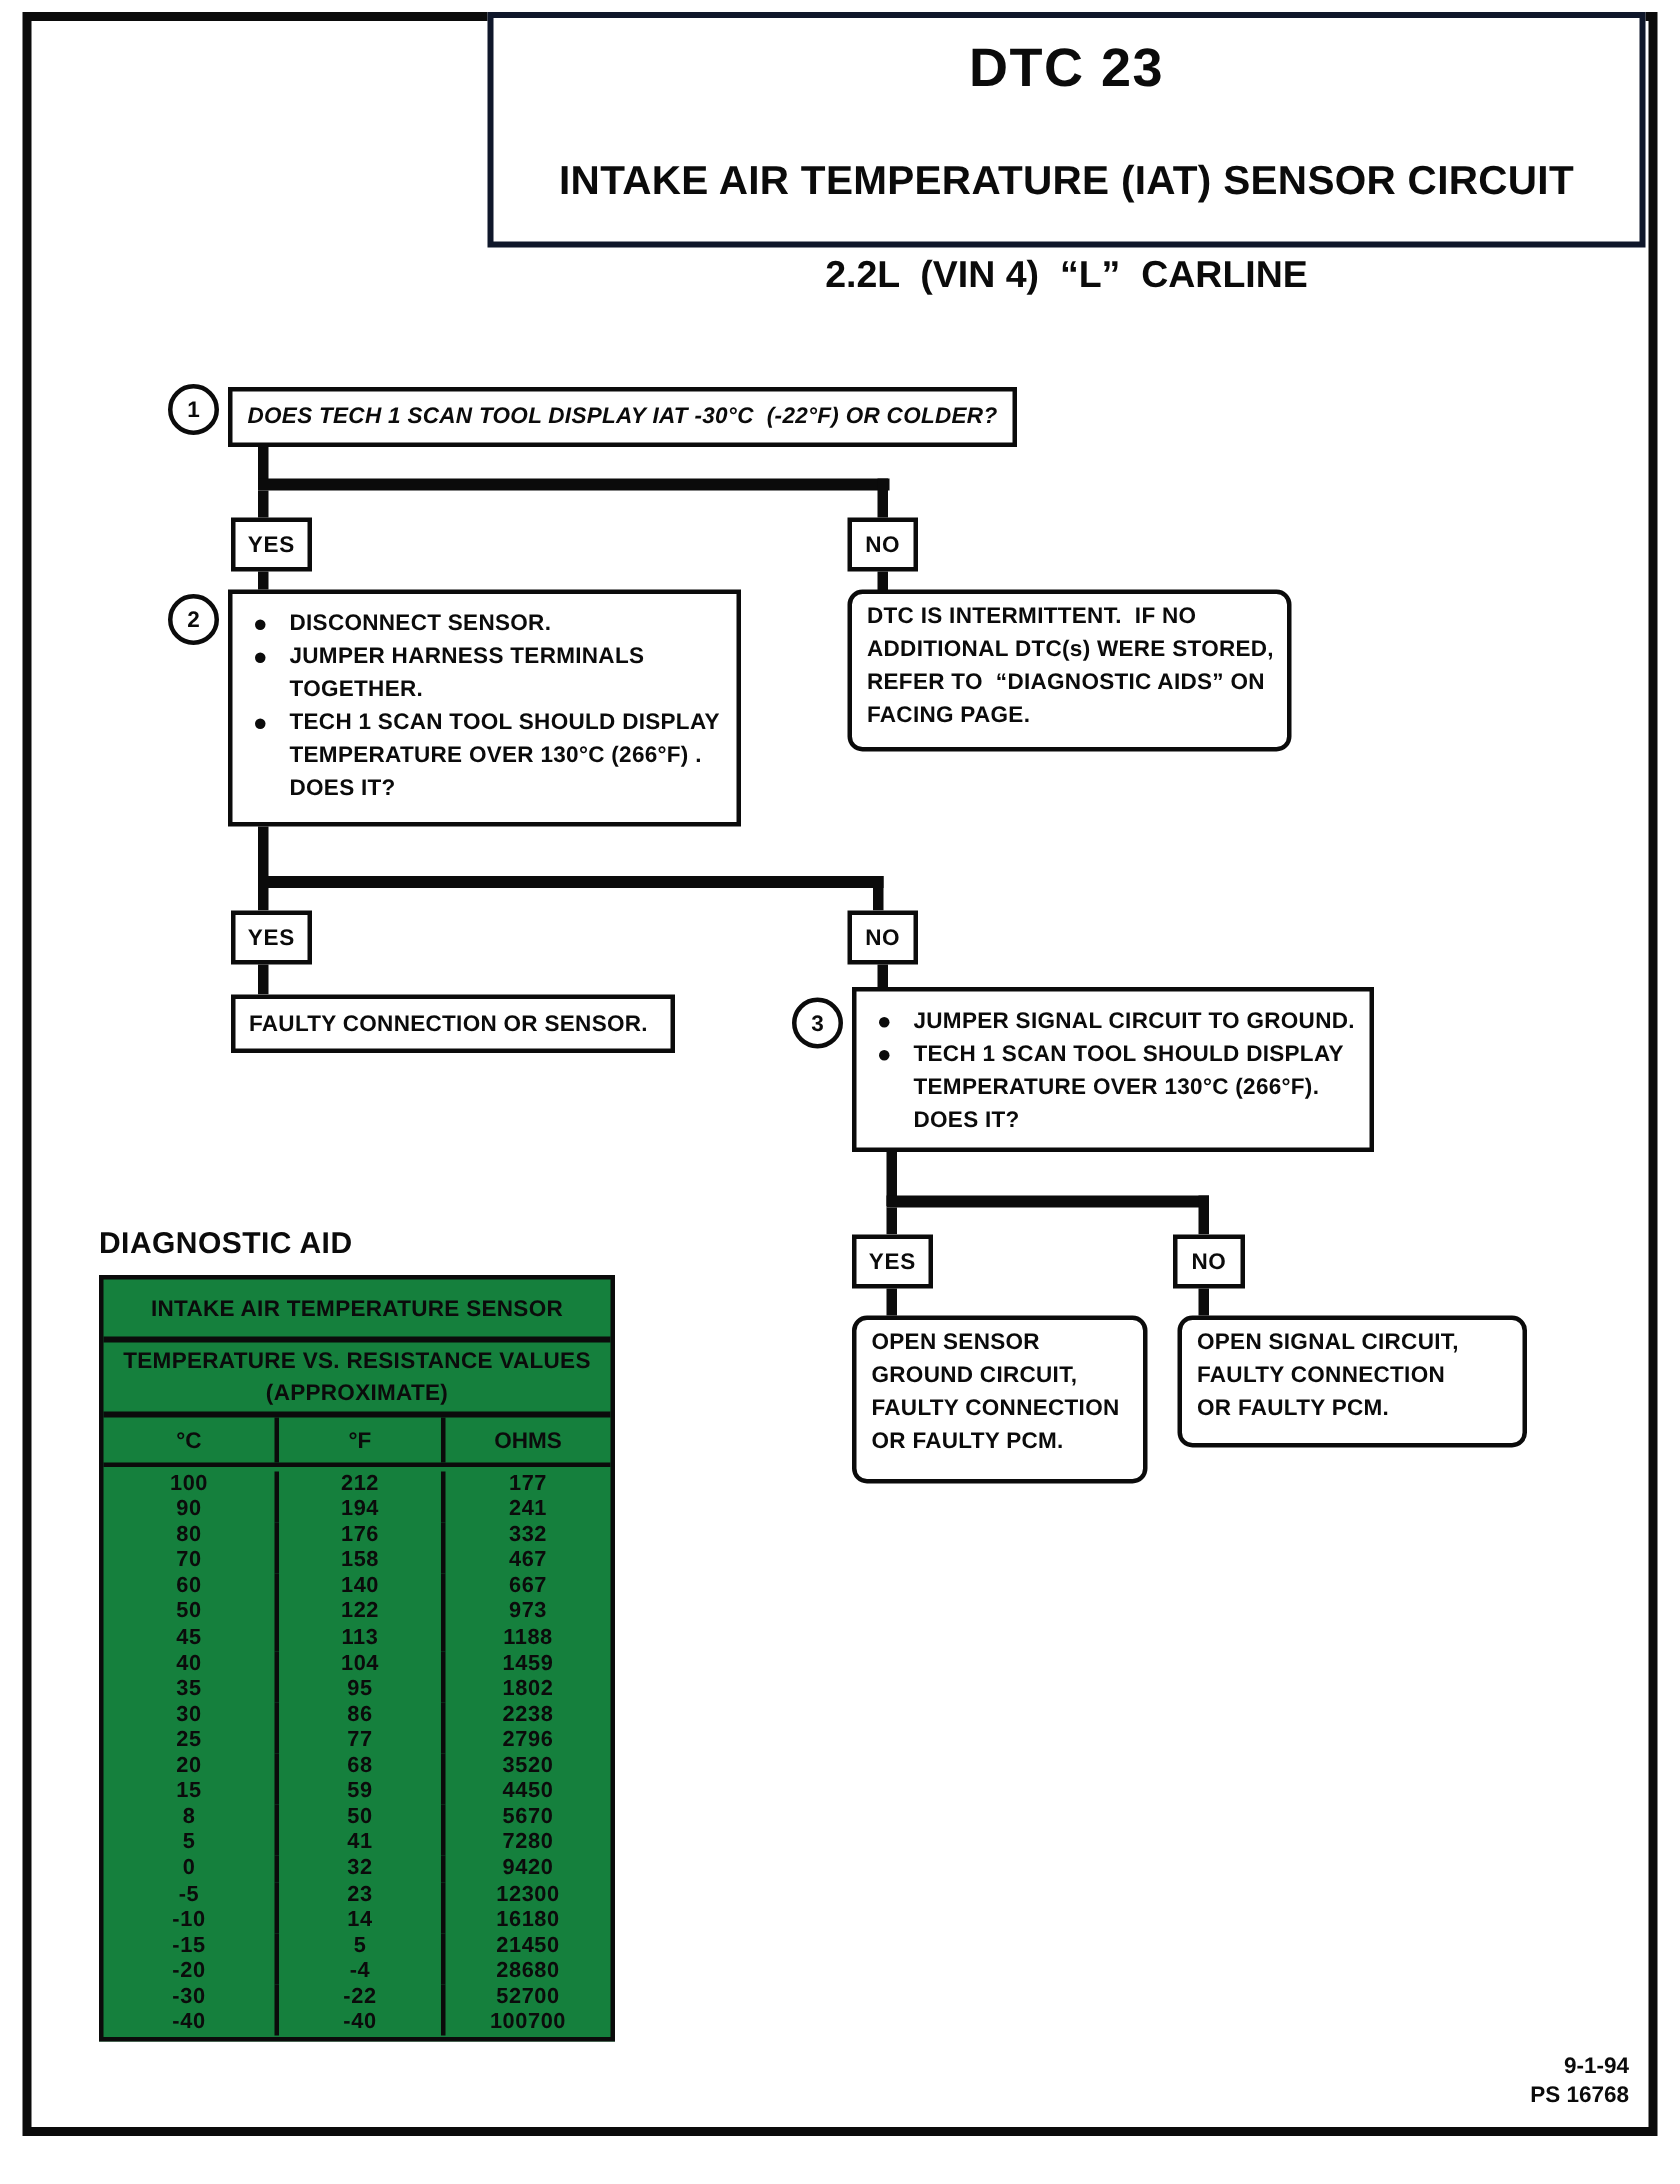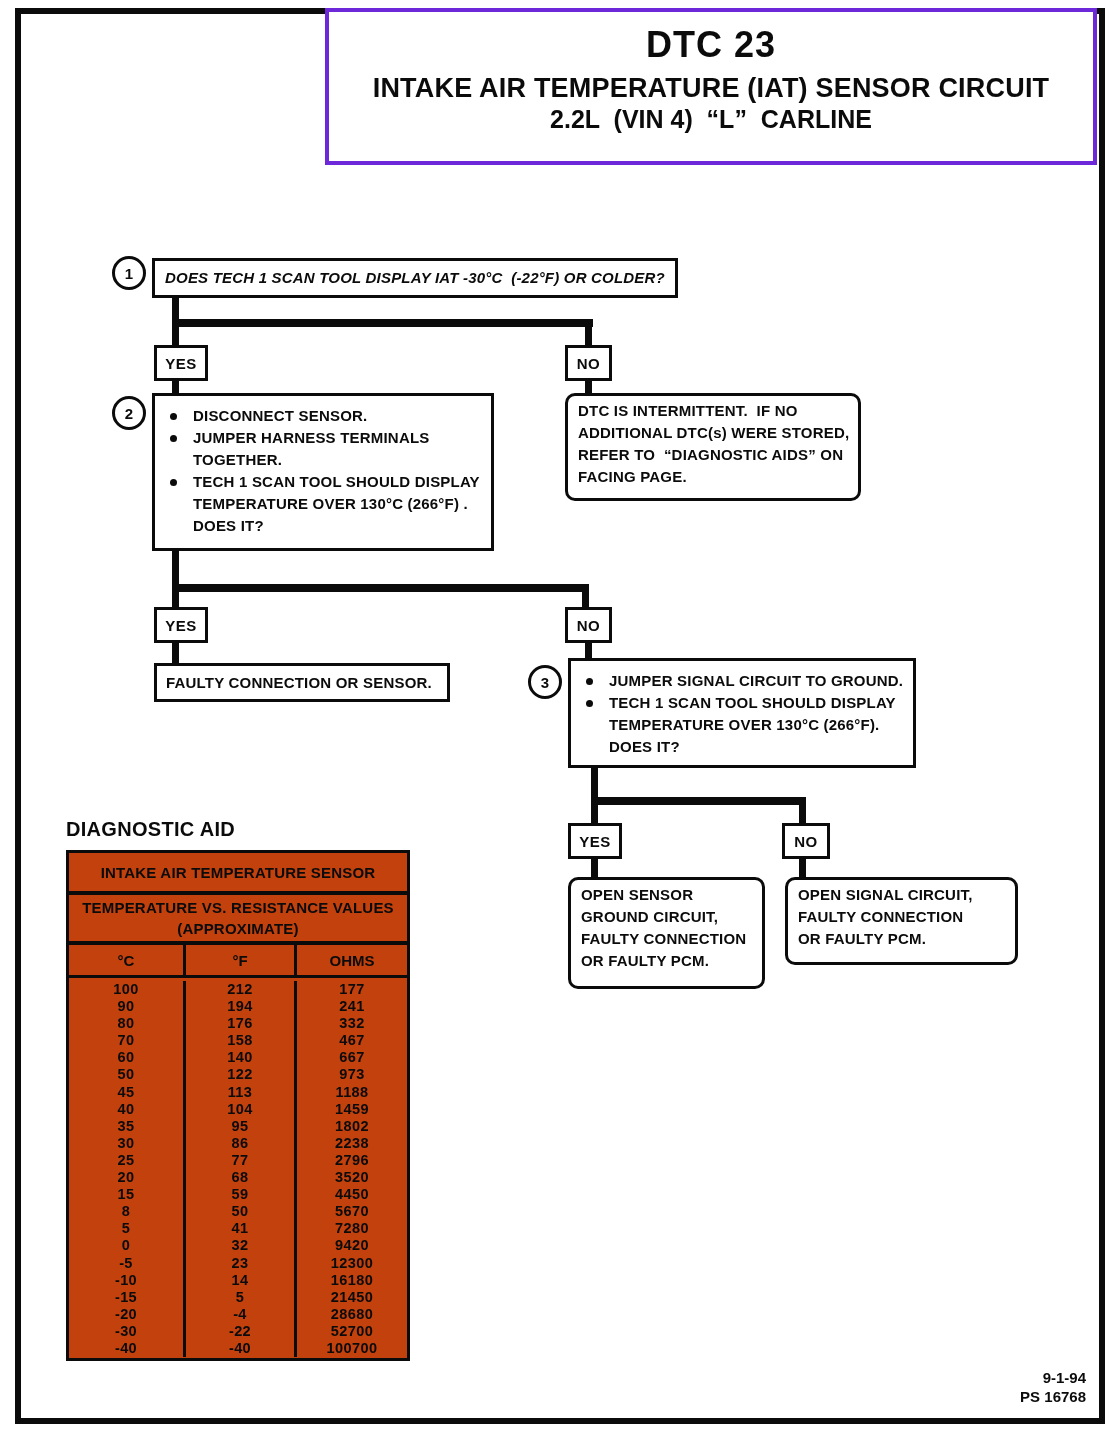--- a/index.html
+++ b/index.html
@@ -21,31 +21,31 @@
   .q-box{display:flex;align-items:center;padding-left:10px;}
   .yn{display:flex;align-items:center;justify-content:center;font-size:15px;letter-spacing:.5px;}
   .bullets{padding-top:9px;}
   .bullet{position:relative;padding-left:38px;padding-right:4px;white-space:pre-wrap;
           font-size:15px;line-height:22px;letter-spacing:.2px;}
   .bullet::before{content:"";position:absolute;left:15px;top:8px;width:7px;height:7px;
                   border-radius:50%;background:#0b0b0b;}
   .plain-pad{padding:4px 8px 8px 10px;border-radius:10px;}
   
   .title-box{position:absolute;left:325px;top:8px;width:772px;height:157px;
-             border:4px solid #6d28d9;background:#ffffff;box-sizing:border-box;
-             display:flex;flex-direction:column;align-items:center;text-align:center;}
+             border:4px solid #0f172a;background:#ffffff;box-sizing:border-box;
+             display:flex;flex-direction:column;align-items:center;text-align:center;gap:32px;}
   .t-dtc{font-size:36px;margin-top:12px;letter-spacing:1px;white-space:pre;}
   .t-main{font-size:27px;margin-top:7px;letter-spacing:.2px;white-space:pre;}
   .t-sub{font-size:22px;margin-top:0px;white-space:pre;}
   .t-car{font-size:25px;margin-top:1px;white-space:pre;}
   
   .aid-title{position:absolute;left:66px;top:818px;width:344px;text-align:left;
              font-size:20px;letter-spacing:.3px;}
   .aid-table{position:absolute;left:66px;top:850px;width:344px;height:511px;
-             border:3px solid #0b0b0b;background:#c2410c;box-sizing:border-box;}
+             border:3px solid #0b0b0b;background:#15803d;box-sizing:border-box;}
   .t-head1{height:38px;border-bottom:4px solid #0b0b0b;display:flex;align-items:center;
            justify-content:center;font-size:15px;letter-spacing:.2px;}
   .t-head2{height:46px;border-bottom:4px solid #0b0b0b;display:flex;align-items:center;
            justify-content:center;text-align:center;font-size:15px;line-height:21px;
            white-space:pre-wrap;letter-spacing:.2px;}
   .t-cols{display:flex;height:30px;border-bottom:3px solid #0b0b0b;}
   .t-colhead{display:flex;align-items:center;justify-content:center;font-size:15px;
              box-sizing:border-box;}
   .t-cols .t-colhead:nth-child(1){width:114px;}
   .t-cols .t-colhead:nth-child(2){width:111px;border-left:3px solid #0b0b0b;}

